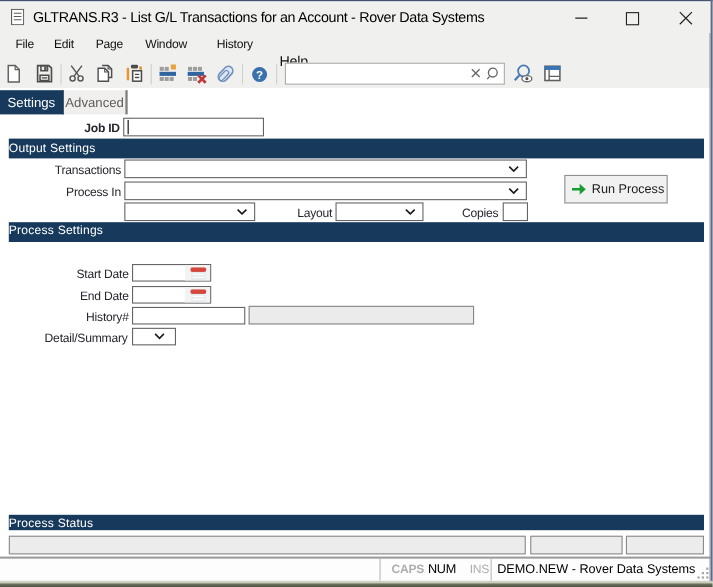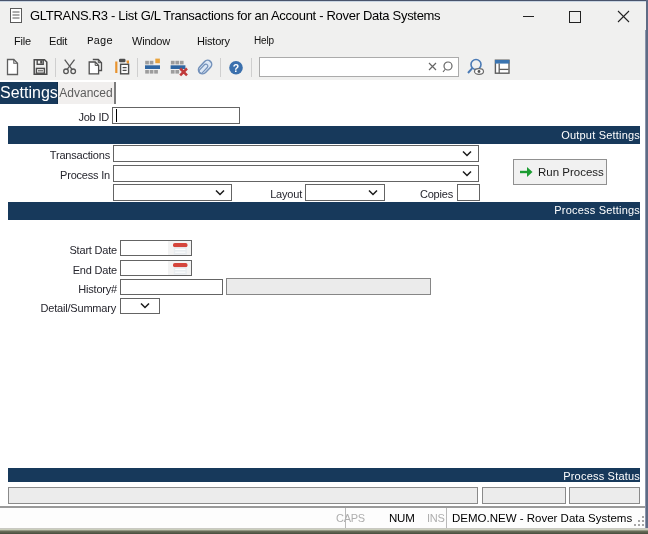--- a/index.html
+++ b/index.html
@@ -1,20 +1,20 @@
 <!DOCTYPE html>
 <html><head>
 <meta charset="utf-8">
 <style>
 * { margin:0; padding:0; box-sizing:border-box; }
 html,body { width:648px; height:534px; overflow:hidden; }
 body { font-family:"Liberation Sans", sans-serif; position:relative; background:#fff; }
 .abs { position:absolute; }
 .lbl { position:absolute; font-size:11px; color:#26262e; text-align:right; line-height:17px; padding-top:2px; letter-spacing:-0.2px; white-space:nowrap; }
-.navybar { position:absolute; left:8px; width:632px; background:#17395b; color:#fff; font-size:11px; text-align:right; letter-spacing:0.2px; }
+.navybar { position:absolute; left:8px; width:632px; background:#17395b; color:#fff; font-size:11px; text-align:left; letter-spacing:0.2px; }
 .inp { position:absolute; background:#fff; border:1px solid #646464; }
 .combo { position:absolute; background:#fff; border:1px solid #646464; }
 .combo svg { position:absolute; right:6px; top:50%; margin-top:-4px; }
 </style>
 </head>
 <body>
 
 <div class="abs" style="left:0;top:0;width:648px;height:1px;background:#48536b;"></div>
 <div class="abs" style="left:0;top:1px;width:648px;height:1px;background:#c8d4e2;"></div>
 
@@ -32,24 +32,24 @@
 
 <svg class="abs" style="left:517px;top:6px;" width="120" height="20" viewBox="0 0 120 20">
   <line x1="6" y1="10.5" x2="17" y2="10.5" stroke="#222" stroke-width="1"></line>
   <rect x="52.5" y="5.5" width="11" height="11" fill="none" stroke="#222" stroke-width="1"></rect>
   <line x1="101" y1="5" x2="112" y2="16" stroke="#222" stroke-width="1.1"></line>
   <line x1="112" y1="5" x2="101" y2="16" stroke="#222" stroke-width="1.1"></line>
 </svg>
 
 <div class="abs" style="top:35px;left:14px;font-size:11px;letter-spacing:-0.2px;color:#101010;">File</div>
 <div class="abs" style="top:35px;left:49px;font-size:11px;letter-spacing:-0.2px;color:#101010;">Edit</div>
-<div class="abs" style="top:35px;left:87px;font-size:11px;letter-spacing:-0.2px;color:#101010;font-family:Liberation Mono, monospace;">Page</div>
+<div class="abs" style="top:35px;left:87px;font-size:11px;letter-spacing:-0.2px;color:#101010;">Page</div>
 <div class="abs" style="top:35px;left:132px;font-size:11px;letter-spacing:-0.2px;color:#101010;">Window</div>
 <div class="abs" style="top:35px;left:197px;font-size:11px;letter-spacing:-0.2px;color:#101010;">History</div>
-<div class="abs" style="top:35px;left:254px;font-size:10px;letter-spacing:-0.2px;color:#101010;">Help</div>
+<div class="abs" style="top:48px;left:254px;font-size:13px;letter-spacing:-0.2px;color:#101010;">Help</div>
 
 <svg class="abs" style="left:0;top:58px;" width="510" height="19" viewBox="0 0 510 19">
 
   <path d="M7.5 1.5 h6.3 l3.7 3.7 v11.3 h-10 z" fill="#fff" stroke="#5f5f5f" stroke-width="1.3"></path>
   <path d="M13.8 1.5 v3.7 h3.7" fill="none" stroke="#5f5f5f" stroke-width="1.1"></path>
 
   <g stroke="#4d4d4d" fill="none">
     <path d="M34.2 1.7 h10.3 l2.3 2.3 v12.3 h-12.6 z" stroke-width="1.5"></path>
     <rect x="37.2" y="1.7" width="6" height="4.6" stroke-width="1.4"></rect>
     <rect x="40.2" y="2.4" width="2" height="3.2" fill="#4d4d4d" stroke="none"></rect>
@@ -135,24 +135,24 @@
 
 <svg class="abs" style="left:494px;top:59px;" width="17" height="17" viewBox="0 0 17 17">
   <rect x="1.4" y="1.2" width="13.6" height="13" fill="#fff" stroke="#5e5e5e" stroke-width="1.4"></rect>
   <rect x="1" y="1" width="14.4" height="3.6" fill="#3a74b0"></rect>
   <line x1="5.2" y1="4.6" x2="5.2" y2="14.2" stroke="#5e5e5e" stroke-width="1.3"></line>
   <line x1="5.2" y1="10.4" x2="14.6" y2="10.4" stroke="#5e5e5e" stroke-width="1.3"></line>
 </svg>
 
 <div class="abs" style="left:0;top:80px;width:645px;height:427px;background:#fff;"></div>
 
-<div class="abs" style="left:0;top:82px;width:58px;height:22px;background:#17395b;color:#fff;font-size:16px;text-align:center;line-height:22px;border-right:1px solid #0f2c49;">Settings</div>
+<div class="abs" style="left:0;top:82px;width:58px;height:22px;background:#17395b;color:#fff;font-size:12px;text-align:center;line-height:22px;border-right:1px solid #0f2c49;">Settings</div>
 <div class="abs" style="left:58px;top:82px;width:58px;height:22px;background:#f1efee;color:#5d5d5d;font-size:12px;text-align:center;line-height:22px;border-right:2px solid #7d7d7d;">Advanced</div>
 
-<div class="lbl" style="left:0;top:107px;width:109px;">Job ID</div>
+<div class="lbl" style="left:0;top:107px;width:109px;font-weight:bold;">Job ID</div>
 <div class="inp" style="left:112px;top:107px;width:128px;height:17px;"></div>
 <div class="abs" style="left:116px;top:109px;width:1px;height:13px;background:#000;"></div>
 
 <div class="navybar" style="top:126px;height:18px;line-height:18px;">Output Settings</div>
 
 <div class="lbl" style="left:0;top:145px;width:110px;">Transactions</div>
 <div class="combo" style="left:113px;top:145px;width:366px;height:17px;">
     <svg width="10" height="8" viewBox="0 0 10 8">
       <path d="M1 1.5 l4 4 l4 -4" fill="none" stroke="#1a1a1a" stroke-width="1.5"></path>
     </svg>
@@ -221,21 +221,21 @@
   </div>
 
 <div class="navybar" style="top:468px;height:14px;line-height:17px;">Process Status</div>
 <div class="abs" style="left:8px;top:487px;width:470px;height:17px;background:#ececec;border:1px solid #8a8a8a;"></div>
 <div class="abs" style="left:482px;top:487px;width:84px;height:17px;background:#ececec;border:1px solid #8a8a8a;"></div>
 <div class="abs" style="left:569px;top:487px;width:71px;height:17px;background:#ececec;border:1px solid #8a8a8a;"></div>
 
 <div class="abs" style="left:0;top:506px;width:646px;height:2px;background:#9a9a9a;"></div>
 <div class="abs" style="left:0;top:508px;width:646px;height:20px;background:#fdfdfd;"></div>
 <div class="abs" style="left:345px;top:508px;width:1px;height:20px;background:#b9b9b9;"></div>
-<div class="abs" style="left:336px;top:508px;font-size:11px;line-height:20px;color:#aeaeae;letter-spacing:-0.3px;">CAPS</div>
+<div class="abs" style="left:356px;top:508px;font-size:11px;line-height:20px;color:#aeaeae;letter-spacing:-0.3px;font-weight:bold;">CAPS</div>
 <div class="abs" style="left:389px;top:508px;font-size:11.5px;line-height:20px;color:#000;letter-spacing:-0.2px;">NUM</div>
 <div class="abs" style="left:427px;top:508px;font-size:11px;line-height:20px;color:#aeaeae;letter-spacing:-0.3px;text-align:center;">INS</div>
 <div class="abs" style="left:446px;top:508px;width:1px;height:20px;background:#b9b9b9;"></div>
 <div class="abs" style="left:452px;top:508px;font-size:11.5px;line-height:20px;color:#000;">DEMO.NEW - Rover Data Systems</div>
 <svg class="abs" style="left:632px;top:514px;" width="14" height="14" viewBox="0 0 14 14">
   <g fill="#a6a6a6">
     <rect x="10" y="2" width="2" height="2"></rect>
     <rect x="6" y="6" width="2" height="2"></rect>
       <rect x="10" y="6" width="2" height="2"></rect>
     <rect x="2" y="10" width="2" height="2"></rect>

